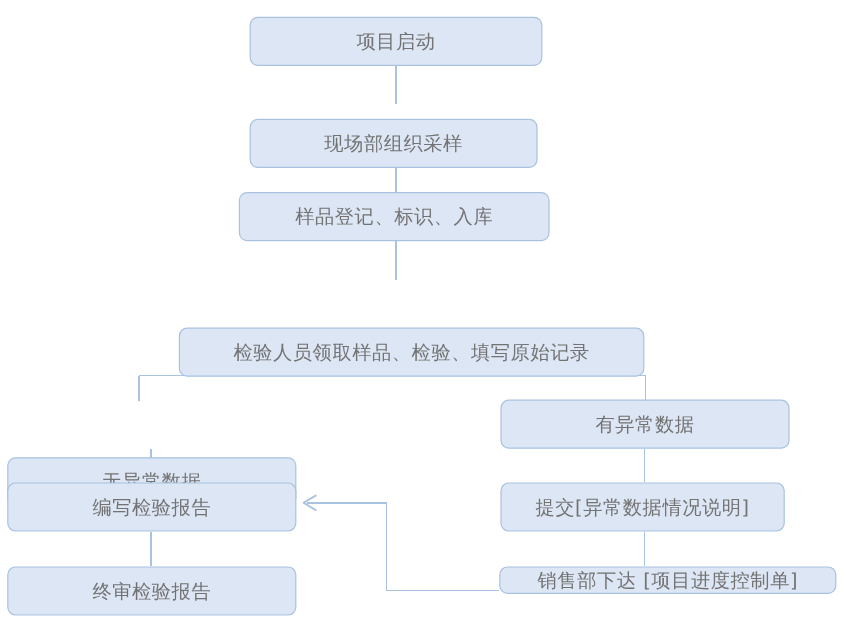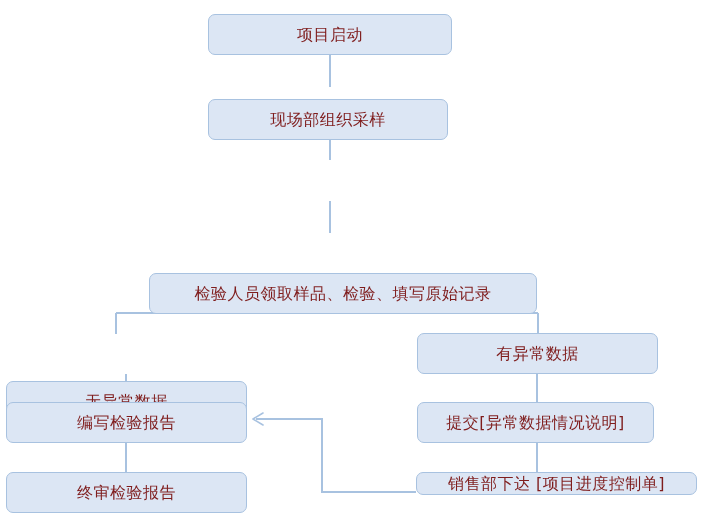--- a/index.html
+++ b/index.html
@@ -27,21 +27,21 @@
   }
   .node {
     position: absolute;
     box-sizing: border-box;
     background: #dce6f4;
     border: 1px solid #a8c2e0;
     border-radius: 7px;
     display: flex;
     align-items: center;
     justify-content: center;
-    color: #7f1d1d;
+    color: #737373;
     font-size: 16px;
     line-height: 1;
     letter-spacing: 0.5px;
     white-space: nowrap;
   }
   .node-label {
     display: block;
   }
 </style>
 </head>
@@ -70,20 +70,23 @@
   </svg>
 
   <div class="node" style="left:208px; top:14px; width:244px; height:41px;">
     <span class="node-label">项目启动</span>
   </div>
 
   <div class="node" style="left:208px; top:99px; width:240px; height:41px;">
     <span class="node-label">现场部组织采样</span>
   </div>
 
+  <div class="node" style="left:199px; top:160px; width:259px; height:41px;">
+    <span class="node-label">样品登记、标识、入库</span>
+  </div>
 
   <div class="node" style="left:149px; top:233px; width:388px; height:41px;margin-top:40px;">
     <span class="node-label">检验人员领取样品、检验、填写原始记录</span>
   </div>
 
   <div class="node" style="left:6px; top:333px; width:241px; height:41px;margin-top:48px;">
     <span class="node-label">无异常数据</span>
   </div>
 
   <div class="node" style="left:417px; top:333px; width:241px; height:41px;">

